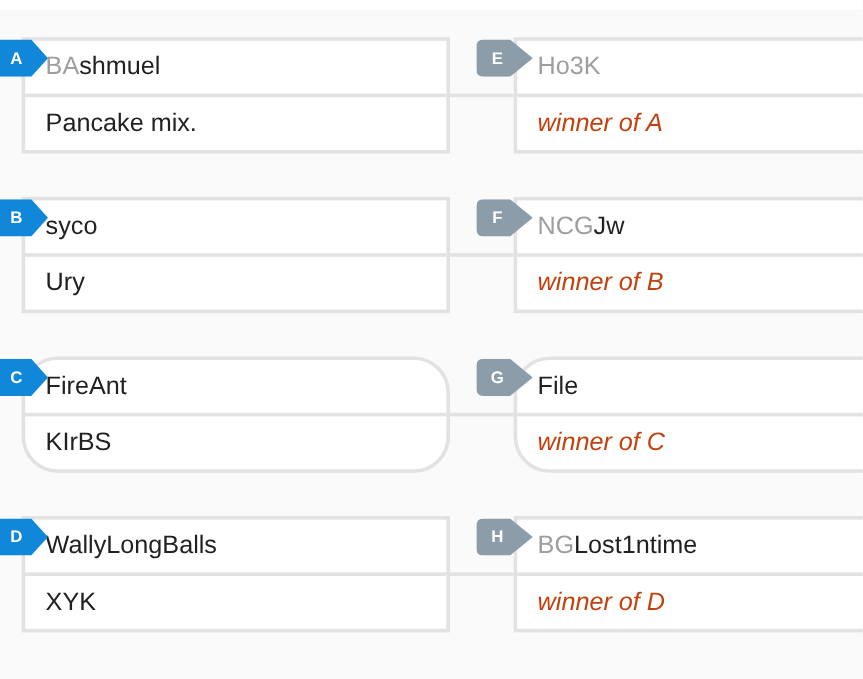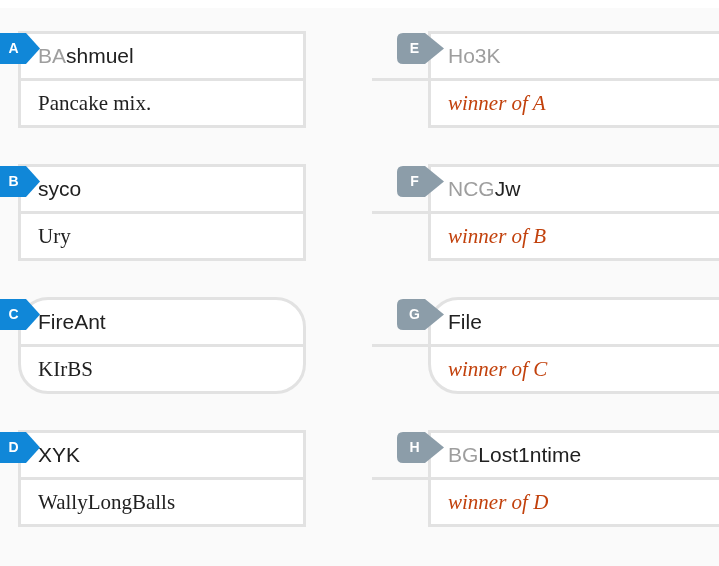--- a/index.html
+++ b/index.html
@@ -7,28 +7,28 @@
     width:719px;height:566px;position:relative;overflow:hidden;
     background:#fafafa;
     font-family:"Liberation Sans", sans-serif;
     -webkit-font-smoothing:antialiased;
   }
   .top-strip{position:absolute;left:0;top:0;width:719px;height:8px;background:#ffffff;}
   .match{
     position:absolute;box-sizing:border-box;
     background:#ffffff;border:3px solid #e2e2e2;z-index:1;
   }
-  .match.left{left:18px;width:288px;}
+  .match.left{left:18px;width:357px;}
   .match.right{left:428px;width:330px;}
   .m-top-0{top:31px;} .m-top-1{top:164px;} .m-top-2{top:297px;border-radius:30px;} .m-top-3{top:430px;}
   .slot{
     height:44px;display:flex;align-items:center;
     padding-left:17px;font-size:21px;color:#212121;white-space:nowrap;overflow:hidden;
   }
-  .slot + .slot{border-top:3px solid #e2e2e2;font-family:Liberation Serif, serif;}
+  .slot + .slot{border-top:3px solid #e2e2e2;}
   .tag{color:#9e9e9e;}
   .placeholder{font-style:italic;color:#c2410c;}
   .connector{
     position:absolute;height:3px;background:#e2e2e2;z-index:0;
     left:372px;width:56px;
   }
   .c-top-0{top:78px;} .c-top-1{top:211px;} .c-top-2{top:344px;} .c-top-3{top:477px;}
   .badge{position:absolute;width:47px;height:31px;z-index:2;}
   .badge.blue{left:0;width:40px;}
   .badge.gray{left:397px;}
@@ -77,25 +77,25 @@
       <span>FireAnt</span>
     </div>
   <div class="slot">
       <span class="tag"></span> 
       <span>KIrBS</span>
     </div>
 </div>
 <div class="match left m-top-3">
   <div class="slot">
       <span class="tag"></span> 
-      <span>XYK</span>
+      <span>WallyLongBalls</span>
     </div>
   <div class="slot">
       <span class="tag"></span> 
-      <span>WallyLongBalls</span>
+      <span>XYK</span>
     </div>
 </div>
 
 <div class="match right m-top-0">
   <div class="slot">
       <span class="tag">Ho3K</span> 
     </div>
   <div class="slot">
       <span class="placeholder">winner of A</span>
     </div>

